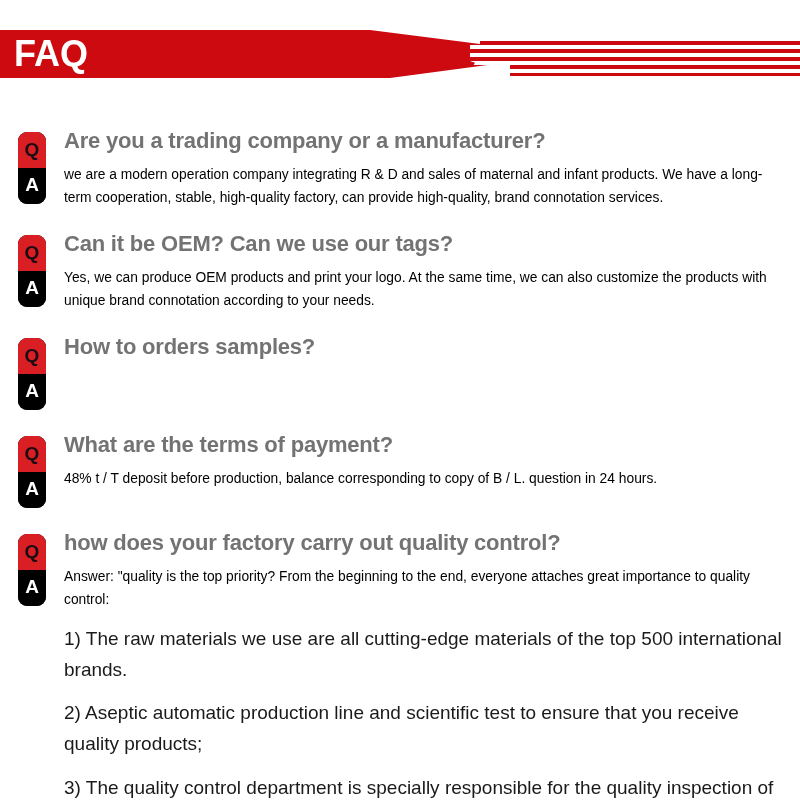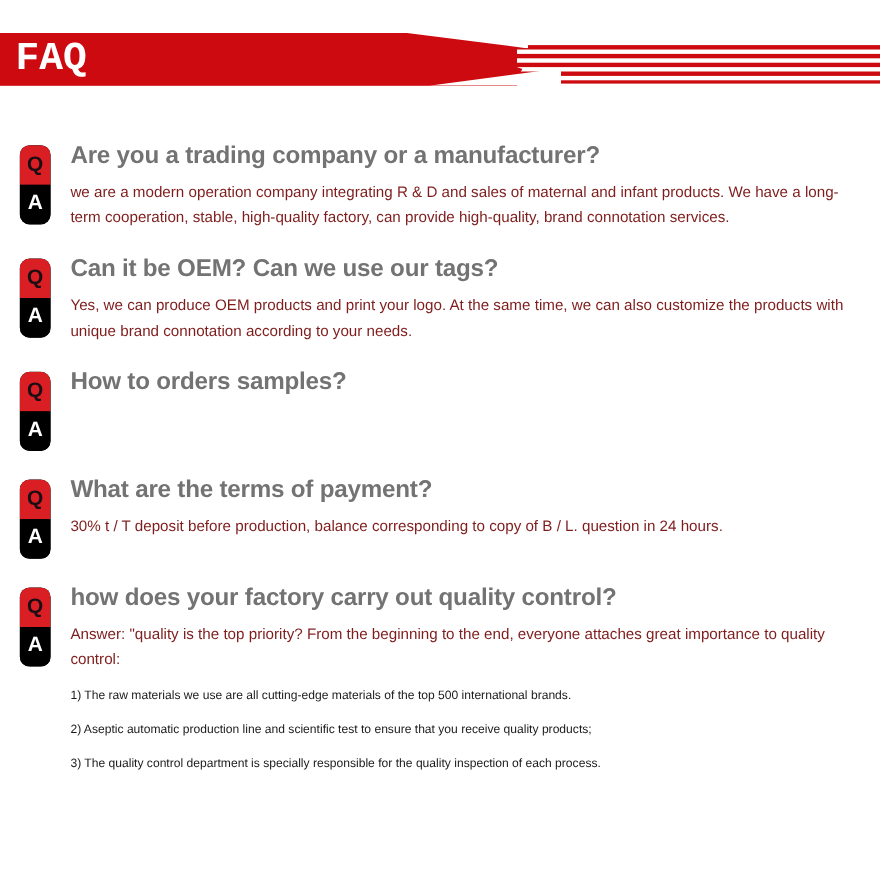--- a/index.html
+++ b/index.html
@@ -71,21 +71,21 @@
   .stripe.s4 { top: 65px;  left: 450px; }
   .stripe.s5 { top: 73px;  left: 463px; height: 3px; }
 
   .banner-title {
     position: absolute;
     left: 14px;
     top: 30px;
     height: 48px;
     line-height: 48px;
     color: #ffffff;
-    font-family: Liberation Mono, monospace;
+    font-family: Liberation Sans, sans-serif;
     font-weight: bold;
     font-size: 36px;
     letter-spacing: 0px;
     z-index: 5;
   }
 
   
   .faq-list {
     position: relative;
     padding: 28px 18px 0 18px;
@@ -136,28 +136,28 @@
   }
   .question {
     color: #737373;
     font-size: 22px;
     font-weight: bold;
     line-height: 1.15;
     margin: 0 0 11px 0;
     letter-spacing: -0.2px;
   }
   .answer {
-    color: #7f1d1d;
+    color: #000000;
     font-size: 13.8px;
     line-height: 1.62;
     margin: 0;
   }
   .extra-line {
     color: #1a1a1a;
-    font-size: 11px;
+    font-size: 19px;
     line-height: 1.62;
     margin: 13px 0 0 0;
   }
 </style>
 </head>
 <body>
 
 <div class="banner">
   <div class="banner-block"></div>
   <div class="banner-tail"></div>
@@ -205,21 +205,21 @@
     </div>
   </div>
 
   <div class="faq-item">
     <div class="qa-badge">
       <div class="q-half">Q</div>
       <div class="a-half">A</div>
     </div>
     <div class="qa-body">
       <p class="question">What are the terms of payment?</p>
-      <p class="answer">30% t / T deposit before production, balance corresponding to copy of B / L. question in 24 hours.</p>
+      <p class="answer">48% t / T deposit before production, balance corresponding to copy of B / L. question in 24 hours.</p>
     </div>
   </div>
 
   <div class="faq-item">
     <div class="qa-badge">
       <div class="q-half">Q</div>
       <div class="a-half">A</div>
     </div>
     <div class="qa-body">
       <p class="question">how does your factory carry out quality control?</p>

